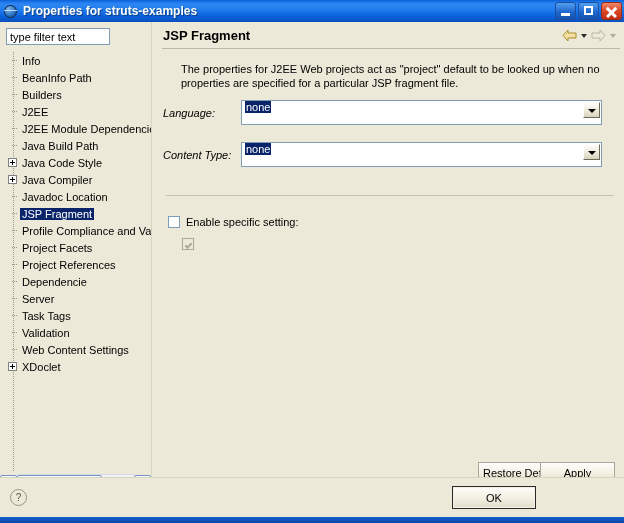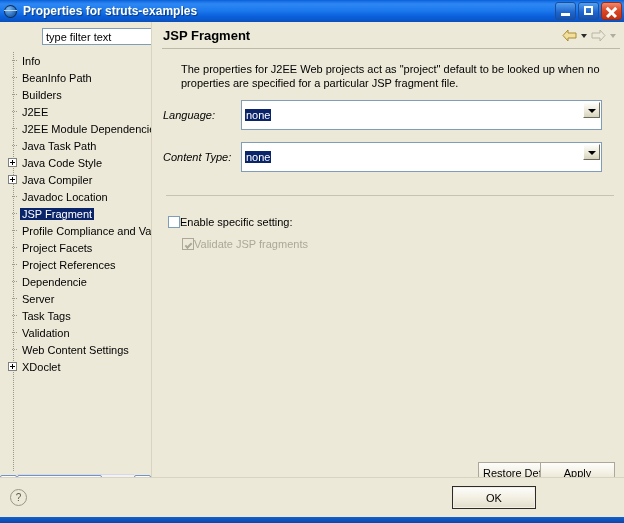--- a/index.html
+++ b/index.html
@@ -44,24 +44,24 @@
   .wbtn.max:after{content:"";position:absolute;left:5px;top:3px;width:9px;height:9px;border:2px solid #fff;box-sizing:border-box;}
   .wbtn.close .x1,.wbtn.close .x2{position:absolute;left:3px;top:8px;width:13px;height:2.5px;background:#fff;}
   .wbtn.close .x1{transform:rotate(45deg);} .wbtn.close .x2{transform:rotate(-45deg);}
 
   
   .content{position:absolute;left:0;top:22px;width:624px;height:455px;background:#ECE9D8;}
 
   
   .leftpane{position:absolute;left:0;top:0;width:151px;height:455px;background:#ECE9D8;}
   .filter-box{
-    position:absolute;left:6px;top:6px;width:125px;height:17px;
+    position:absolute;left:6px;top:6px;width:104px;height:17px;
     background:#FFFFFF;border:1px solid #7F9DB9;box-sizing:border-box;
     display:flex;align-items:center;padding-left:3px;
-    color:#000;font-size:11px;margin-left:36px;
+    color:#000;font-size:11px;
   }
   .tree{
     position:absolute;left:0;top:30px;width:151px;height:420px;overflow:hidden;
   }
   .tree-item{
     position:relative;height:17px;display:flex;align-items:center;white-space:nowrap;
     padding-left:8px;box-sizing:border-box;
   }
   .tree-guide{
     position:absolute;left:13px;top:0;width:1px;height:100%;
@@ -120,22 +120,22 @@
   .caret.off{border-top:4px solid #B0ADA0;}
   .sep-line{
     position:absolute;left:8px;top:26px;width:458px;height:1px;background:#BDB9A5;
   }
   .desc{
     position:absolute;left:27px;top:40px;width:452px;font-size:11px;color:#000;line-height:14px;
   }
   .field-row{position:absolute;left:9px;display:flex;align-items:center;}
   .field-label{width:78px;font-size:11px;color:#000;font-style:italic;}
   .combo{
-    width:361px;height:30px;box-sizing:border-box;background:#fff;
-    border:1px solid #7F9DB9;display:flex;align-items:center;position:relative;
+    width:361px;height:25px;box-sizing:border-box;background:#fff;
+    border:1px solid #7F9DB9;display:flex;align-items:flex-start;position:relative;
   }
   .combo-val{margin-left:3px;font-size:11px;background:#0A246A;color:#fff;padding:0 1px;}
   .combo-btn{
     position:absolute;right:1px;top:1px;width:17px;height:16px;box-sizing:border-box;
     background:linear-gradient(to bottom,#FDFDFB,#ECE9D8 55%,#D6D2BE);
     border:1px solid #FFFFFF;border-right-color:#6E6A5B;border-bottom-color:#6E6A5B;
   }
   .combo-btn:after{
     content:"";position:absolute;left:4px;top:6px;width:0;height:0;
     border-left:4px solid transparent;border-right:4px solid transparent;border-top:4px solid #000;
@@ -145,21 +145,21 @@
   .chk-row{position:absolute;display:flex;align-items:center;}
   .chkbox{
     width:12px;height:12px;box-sizing:border-box;background:#fff;border:1px solid #7F9DB9;
     position:relative;flex:0 0 auto;
   }
   .chkbox.disabled{background:#ECE9D8;border-color:#ACA899;}
   .chkbox.checked:after{
     content:"";position:absolute;left:2px;top:4px;width:5px;height:2px;
     border-left:2px solid #ACA899;border-bottom:2px solid #ACA899;transform:rotate(-45deg);
   }
-  .chk-label{font-size:11px;color:#000;}
+  .chk-label{margin-left:6px;font-size:11px;color:#000;}
   .chk-label.disabled{color:#ACA899;}
 
   .btn{
     box-sizing:border-box;height:22px;
     background:linear-gradient(to bottom,#FDFDFB,#F3F0E3 50%,#E2DECD);
     border:1px solid #ACA899;
     font-size:11px;color:#000;display:flex;align-items:center;justify-content:center;
     font-family:"Liberation Sans", sans-serif;
   }
   .btn.focus{border:1px solid #2B2B2B;box-shadow:inset 0 0 0 1px #F3F0E3;}
@@ -221,21 +221,21 @@
         <div class="tree-item">
           <div class="ti-nub"></div>
           <span class="ti-label">J2EE</span>
         </div>
         <div class="tree-item">
           <div class="ti-nub"></div>
           <span class="ti-label">J2EE Module Dependencie</span>
         </div>
         <div class="tree-item">
           <div class="ti-nub"></div>
-          <span class="ti-label">Java Task Path</span>
+          <span class="ti-label">Java Build Path</span>
         </div>
         <div class="tree-item">
           <div class="ti-plus"></div>
           <span class="ti-label">Java Code Style</span>
         </div>
         <div class="tree-item">
           <div class="ti-plus"></div>
           <span class="ti-label">Java Compiler</span>
         </div>
         <div class="tree-item">
@@ -335,21 +335,20 @@
 
       <div class="sep-line2"></div>
 
       <div class="chk-row" style="left:14px;top:194px;">
         <div class="chkbox"></div>
         <span class="chk-label">Enable specific setting:</span>
       </div>
 
       <div class="chk-row" style="left:28px;top:216px;">
         <div class="chkbox checked disabled"></div>
-        <span class="chk-label disabled">Validate JSP fragments</span>
       </div>
 
       <div class="btn btn-restore">Restore Defaults</div>
       <div class="btn btn-apply">Apply</div>
     </div>
   </div>
 
   <div class="bottombar">
     <div class="help-ico">?</div>
     <div class="btn btn-ok focus">OK</div>

